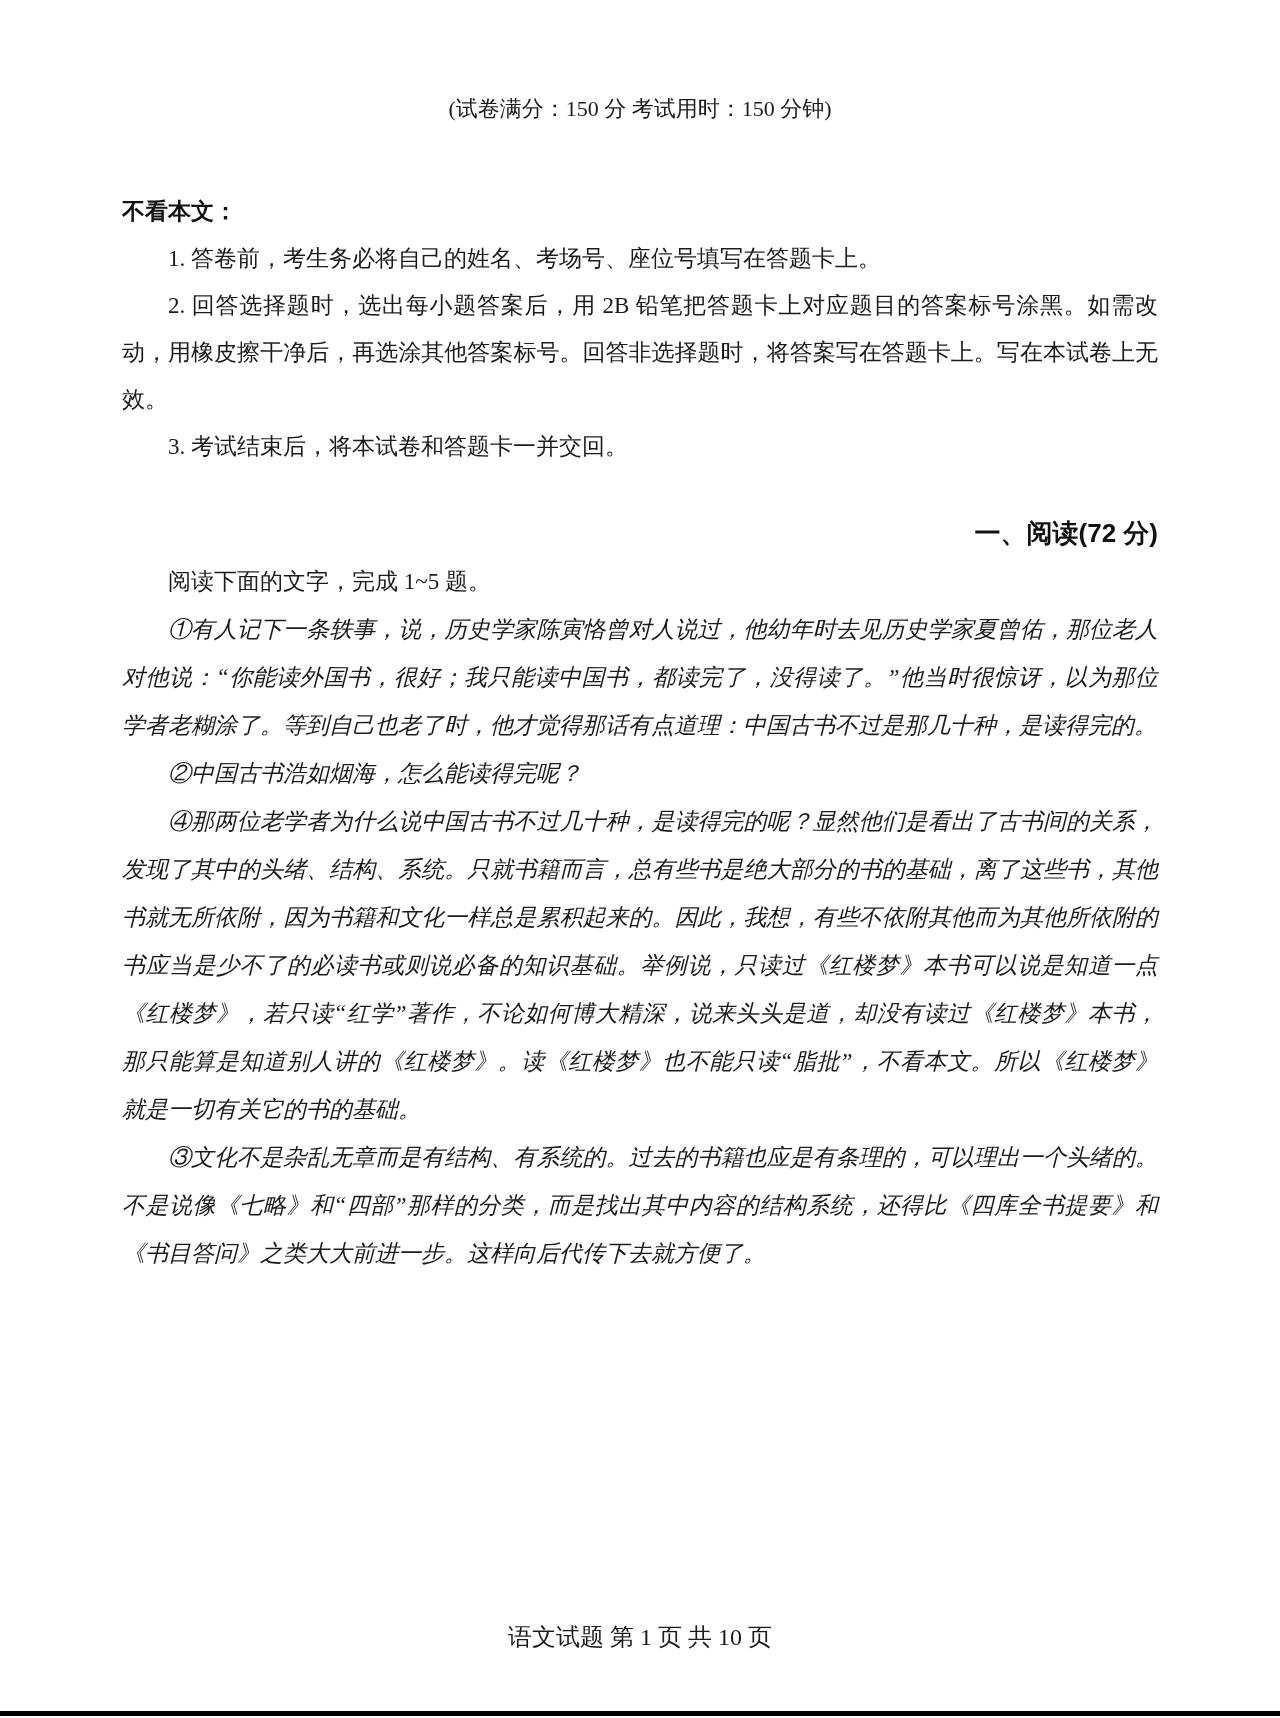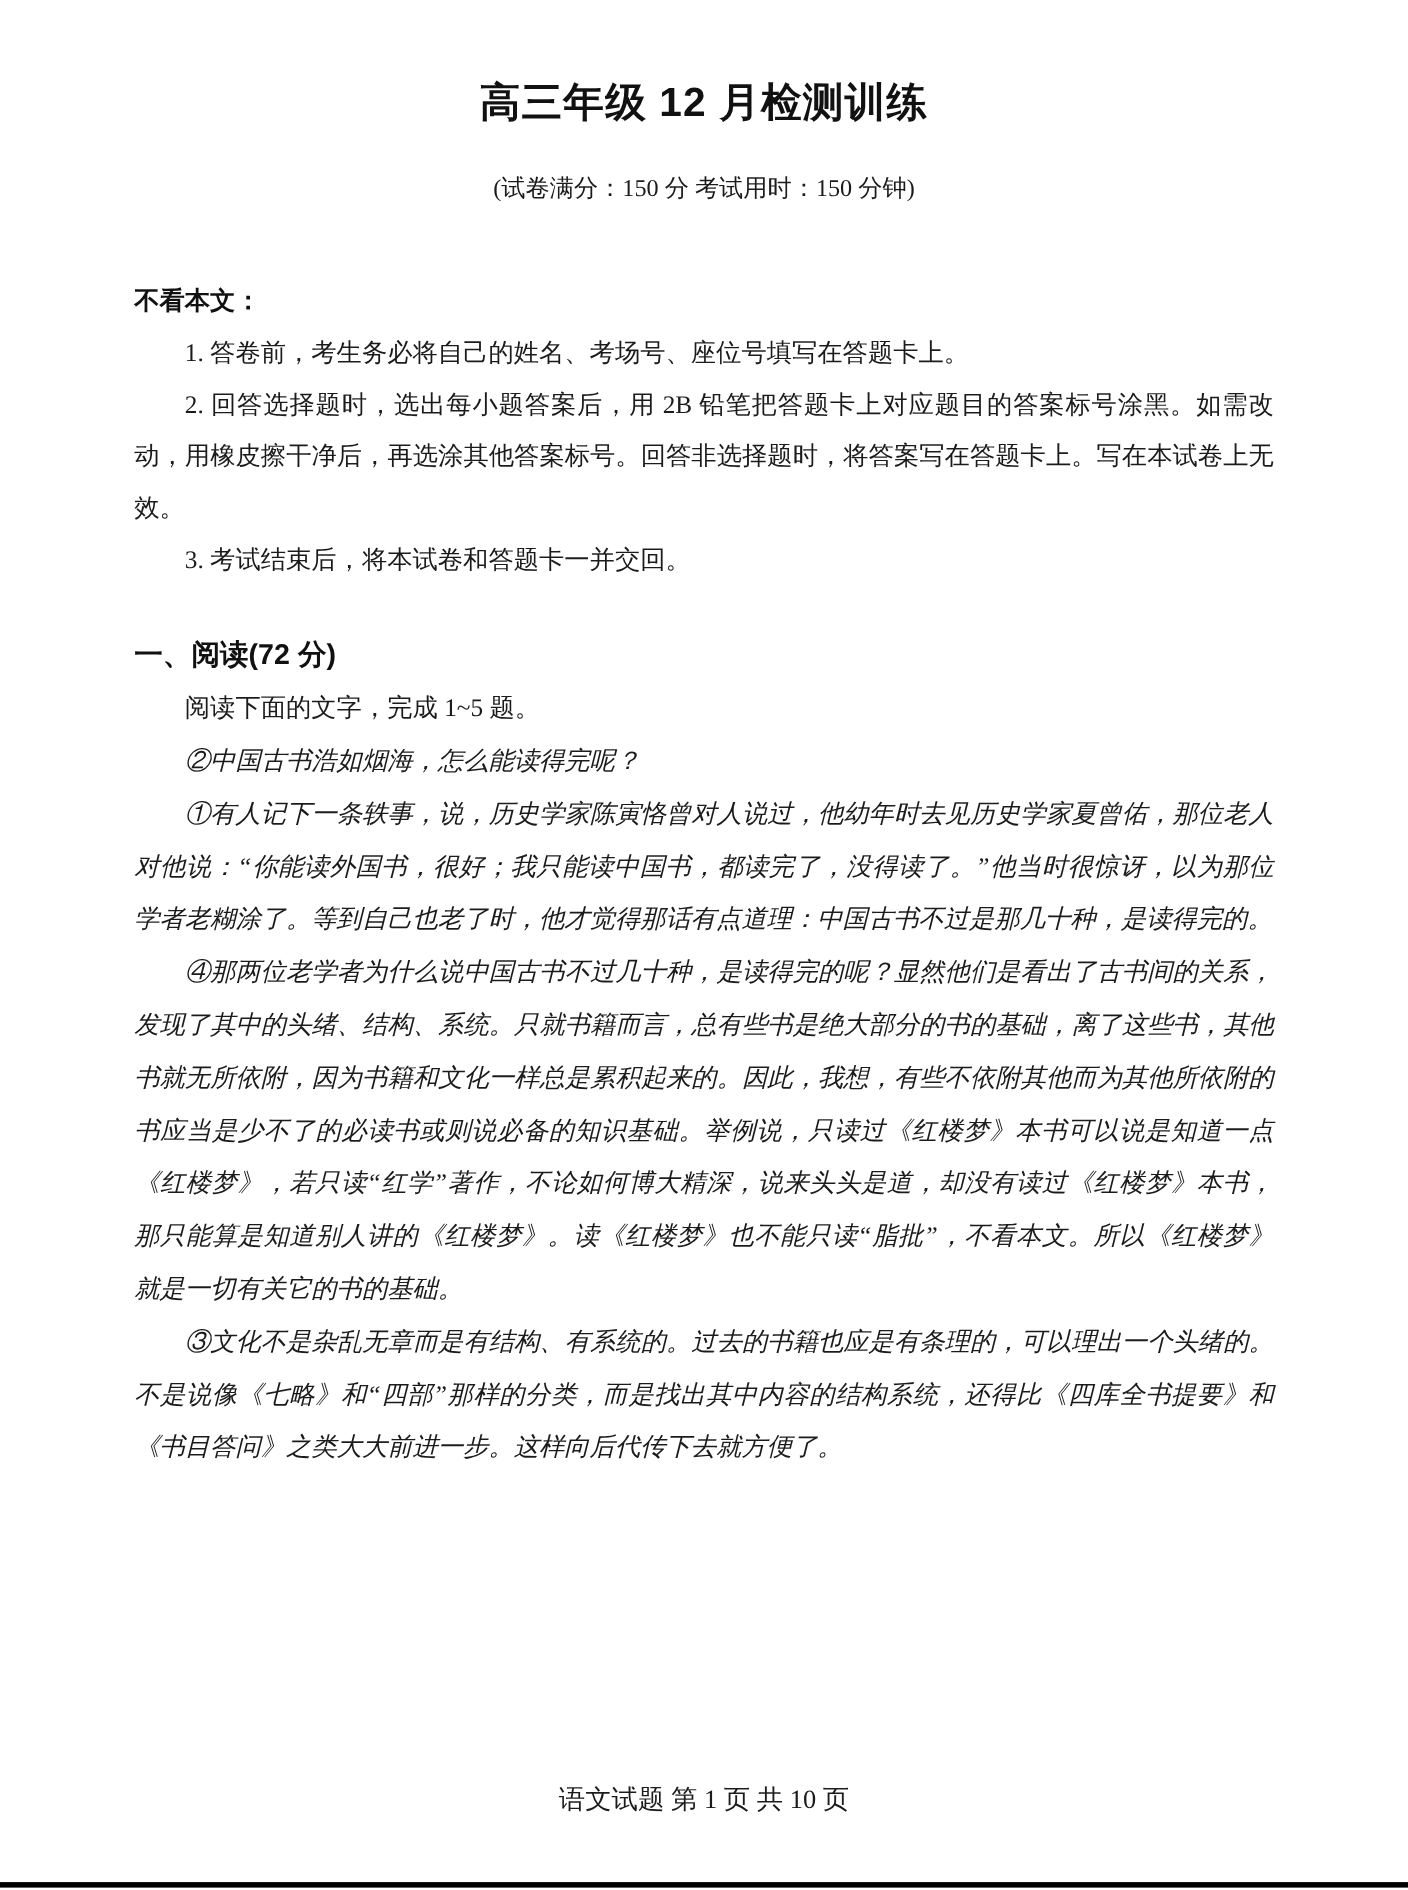--- a/index.html
+++ b/index.html
@@ -58,20 +58,21 @@
     font-size: 23px;
     line-height: 48px;
   }
   .section-heading {
     margin: 38px 0 0 0;
     font-family: "Liberation Sans", sans-serif;
     font-weight: 700;
     font-size: 26px;
     line-height: 50px;
     color: #111;
+    text-align: right;
   }
   .subsection-heading {
     line-height: 48px;
   }
   .instruction {
     margin: 0;
     text-indent: 2em;
   }
   .para {
     margin: 0;
@@ -97,36 +98,35 @@
     height: 5px;
     background: #000000;
   }
 </style>
 </head>
 <body>
 
 <div class="page">
 
   <div class="header">
-    <div class="title">高三年级 12 月检测训练</div>
     <div class="subtitle">(试卷满分：150 分  考试用时：150 分钟)</div>
   </div>
 
   <div class="notes">
     <div class="notes-heading">不看本文：</div>
     <p class="note">1. 答卷前，考生务必将自己的姓名、考场号、座位号填写在答题卡上。</p>
     <p class="note">2. 回答选择题时，选出每小题答案后，用 2B 铅笔把答题卡上对应题目的答案标号涂黑。如需改动，用橡皮擦干净后，再选涂其他答案标号。回答非选择题时，将答案写在答题卡上。写在本试卷上无效。</p>
     <p class="note">3. 考试结束后，将本试卷和答题卡一并交回。</p>
   </div>
 
   <div class="reading">
     <h2 class="section-heading">一、阅读(72 分)</h2>
     <p class="instruction">阅读下面的文字，完成 1~5 题。</p>
+    <p class="para">①有人记下一条轶事，说，历史学家陈寅恪曾对人说过，他幼年时去见历史学家夏曾佑，那位老人对他说：“你能读外国书，很好；我只能读中国书，都读完了，没得读了。”他当时很惊讶，以为那位学者老糊涂了。等到自己也老了时，他才觉得那话有点道理：中国古书不过是那几十种，是读得完的。</p>
     <p class="para">②中国古书浩如烟海，怎么能读得完呢？</p>
-    <p class="para">①有人记下一条轶事，说，历史学家陈寅恪曾对人说过，他幼年时去见历史学家夏曾佑，那位老人对他说：“你能读外国书，很好；我只能读中国书，都读完了，没得读了。”他当时很惊讶，以为那位学者老糊涂了。等到自己也老了时，他才觉得那话有点道理：中国古书不过是那几十种，是读得完的。</p>
     <p class="para">④那两位老学者为什么说中国古书不过几十种，是读得完的呢？显然他们是看出了古书间的关系，发现了其中的头绪、结构、系统。只就书籍而言，总有些书是绝大部分的书的基础，离了这些书，其他书就无所依附，因为书籍和文化一样总是累积起来的。因此，我想，有些不依附其他而为其他所依附的书应当是少不了的必读书或则说必备的知识基础。举例说，只读过《红楼梦》本书可以说是知道一点《红楼梦》，若只读“红学”著作，不论如何博大精深，说来头头是道，却没有读过《红楼梦》本书，那只能算是知道别人讲的《红楼梦》。读《红楼梦》也不能只读“脂批”，不看本文。所以《红楼梦》就是一切有关它的书的基础。</p>
     <p class="para">③文化不是杂乱无章而是有结构、有系统的。过去的书籍也应是有条理的，可以理出一个头绪的。不是说像《七略》和“四部”那样的分类，而是找出其中内容的结构系统，还得比《四库全书提要》和《书目答问》之类大大前进一步。这样向后代传下去就方便了。</p>
   </div>
 
 </div>
 
 <div class="footer">语文试题 第 1 页 共 10 页</div>
 <div class="bottom-rule"></div>
 
 </body></html>

